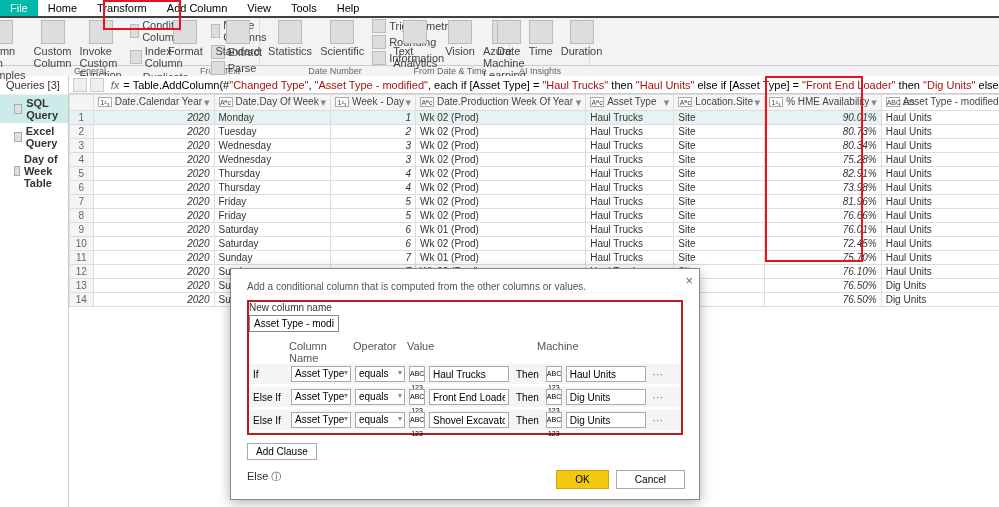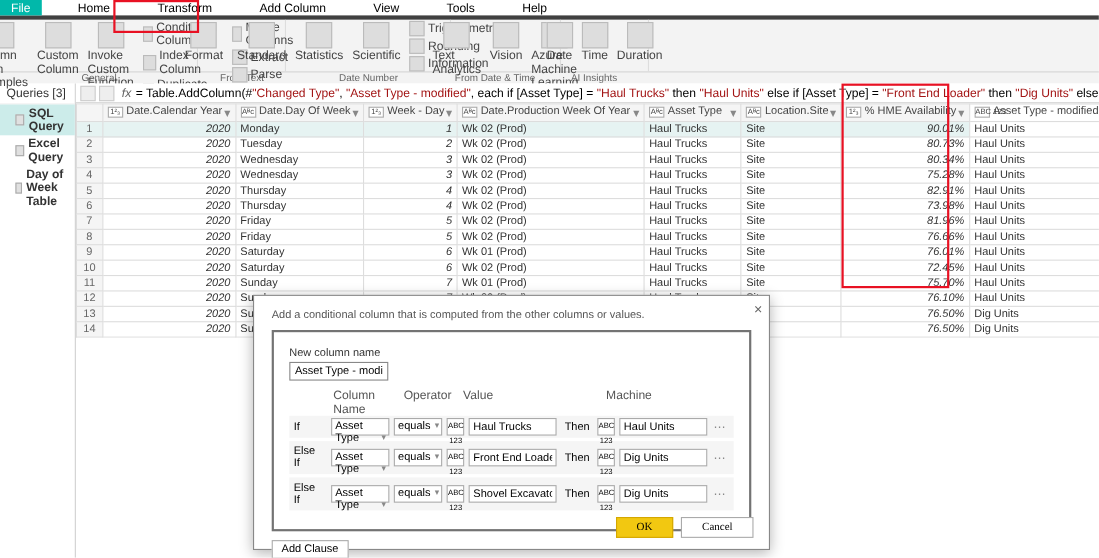--- a/index.html
+++ b/index.html
@@ -1,18 +1,18 @@
 <!DOCTYPE html>
 <html><head>
   <meta charset="utf-8">
   <style>
     * { margin: 0; padding: 0; box-sizing: border-box; font-family: "Segoe UI", Arial, sans-serif; font-size: 11px; }
     body { background: #fff; width: 999px; height: 507px; overflow: hidden; position: relative; }
     
-    .menubar { display: flex; background: #fff; border-bottom: 4px solid #404040; height: 18px; gap: 23px; }
+    .menubar { display: flex; background: #fff; border-bottom: 2px solid #404040; height: 18px; }
     .menubar-item { padding: 2px 10px; cursor: pointer; }
     .menubar-item.file { background: #01b8aa; color: #fff; }
     
     .ribbon { display: flex; background: #f3f3f3; border-bottom: 1px solid #ccc; height: 48px; }
     .ribbon-group { border-right: 1px solid #ddd; padding: 0 4px; display: flex; flex-direction: column; align-items: center; justify-content: flex-start; position: relative; }
     .ribbon-row { display: flex; }
     .ribbon-btn-lg { display: flex; flex-direction: column; align-items: center; padding: 2px 4px; cursor: pointer; font-size: 9px; color: #444; }
     .ribbon-btn-lg .ico { width: 24px; height: 24px; background: #ddd; margin-bottom: 1px; border: 1px solid #bbb; }
     .ribbon-btn-sm { display: flex; align-items: center; padding: 1px 4px; cursor: pointer; font-size: 10px; color: #444; }
     .ribbon-btn-sm .ico { width: 14px; height: 14px; background: #ddd; margin-right: 3px; border: 1px solid #bbb; }
@@ -65,21 +65,21 @@
     .cond-sel { border: 1px solid #aaa; background: #fff; padding: 1px 3px; font-size: 10px; height: 16px; position: relative; }
     .cond-sel::after { content: "▾"; position: absolute; right: 2px; color: #888; font-size: 8px; }
     .cond-sel.w60 { width: 60px; }
     .cond-sel.w50 { width: 50px; }
     .cond-pico { width: 16px; height: 16px; border: 1px solid #aaa; background: #fff; font-size: 7px; text-align: center; line-height: 14px; }
     .cond-val { border: 1px solid #aaa; background: #fff; padding: 1px 3px; font-size: 10px; width: 80px; height: 16px; }
     .cond-then { font-size: 10px; padding: 0 3px; }
     .cond-more { width: 16px; text-align: center; color: #888; }
     .add-clause { border: 1px solid #aaa; background: #fff; padding: 2px 8px; font-size: 10px; cursor: pointer; margin-top: 4px; display: inline-block; }
     .dialog-footer { position: absolute; bottom: 10px; right: 14px; }
-    .dialog-btn { padding: 3px 18px; font-size: 10px; border: 1px solid #aaa; background: #fff; cursor: pointer; margin-left: 4px; font-family: Liberation Serif, serif; }
+    .dialog-btn { padding: 3px 18px; font-size: 10px; border: 1px solid #aaa; background: #fff; cursor: pointer; margin-left: 4px; }
     .dialog-btn.primary { background: #f2c811; border-color: #d4a700; }
   </style>
 </head>
 <body>
 
 <div class="menubar">
   <div class="menubar-item file">File</div>
   <div class="menubar-item">Home</div>
   <div class="menubar-item">Transform</div>
   <div class="menubar-item">Add Column</div>
@@ -411,21 +411,21 @@
           </tbody>
         </table>
     </div>
   </div>
 
 </div>
 
 <div class="dialog">
   <span class="dialog-close">×</span>
   <div class="dialog-desc">Add a conditional column that is computed from the other columns or values.</div>
-  <div style="border:2px solid #737373; padding:14px; margin-bottom:4px;">
+  <div style="border:2px solid #b91c1c; padding:0; margin-bottom:4px;">
     <div class="dialog-label">New column name</div>
     <input class="dialog-input" value="Asset Type - modified" style="">
     <div class="cond-hdr">
       <span style="width:40px"></span>
         <span style="width:64px">Column Name</span>
         <span style="width:54px">Operator</span>
         <span style="width:100px">Value</span>
         <span style="width:30px"></span>
         <span style="width:100px">Machine</span>
     </div>

